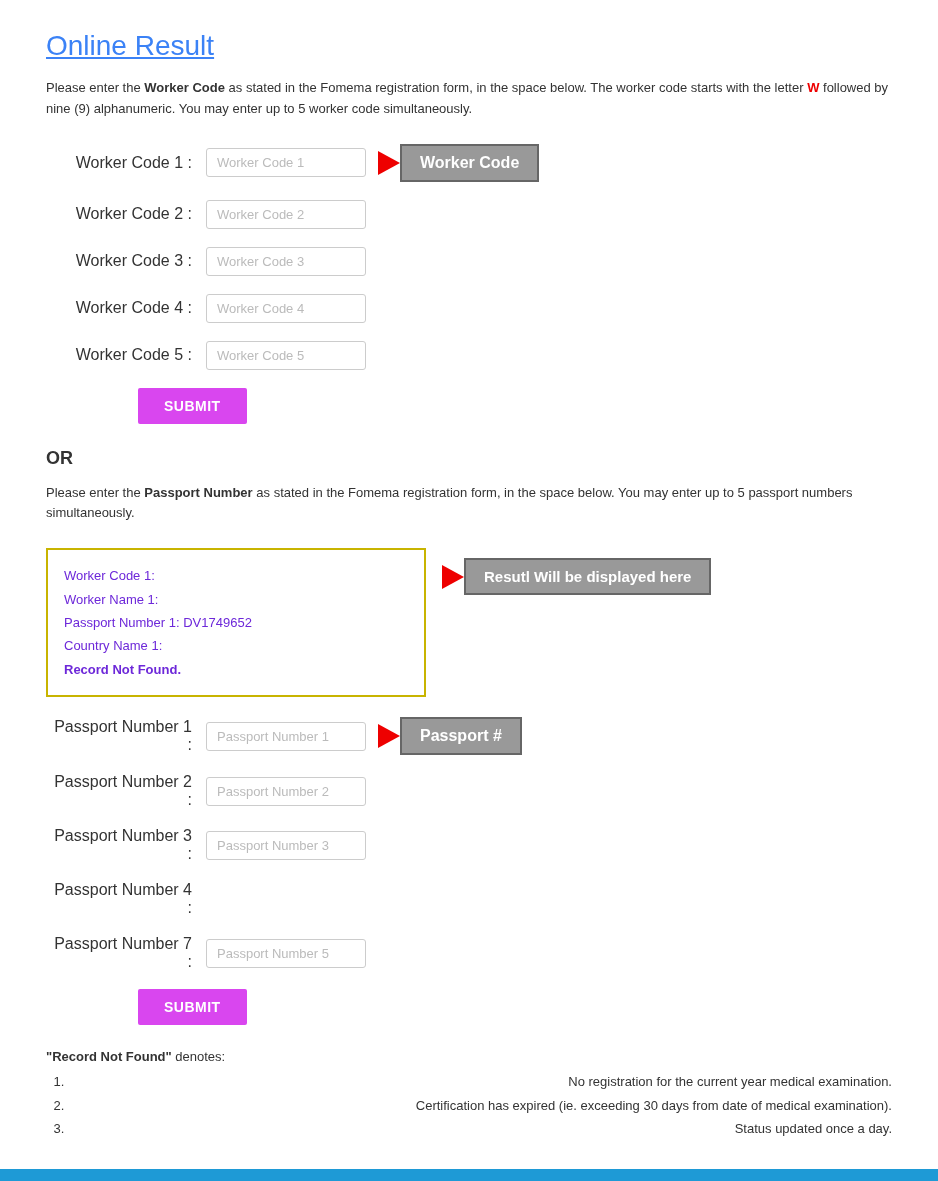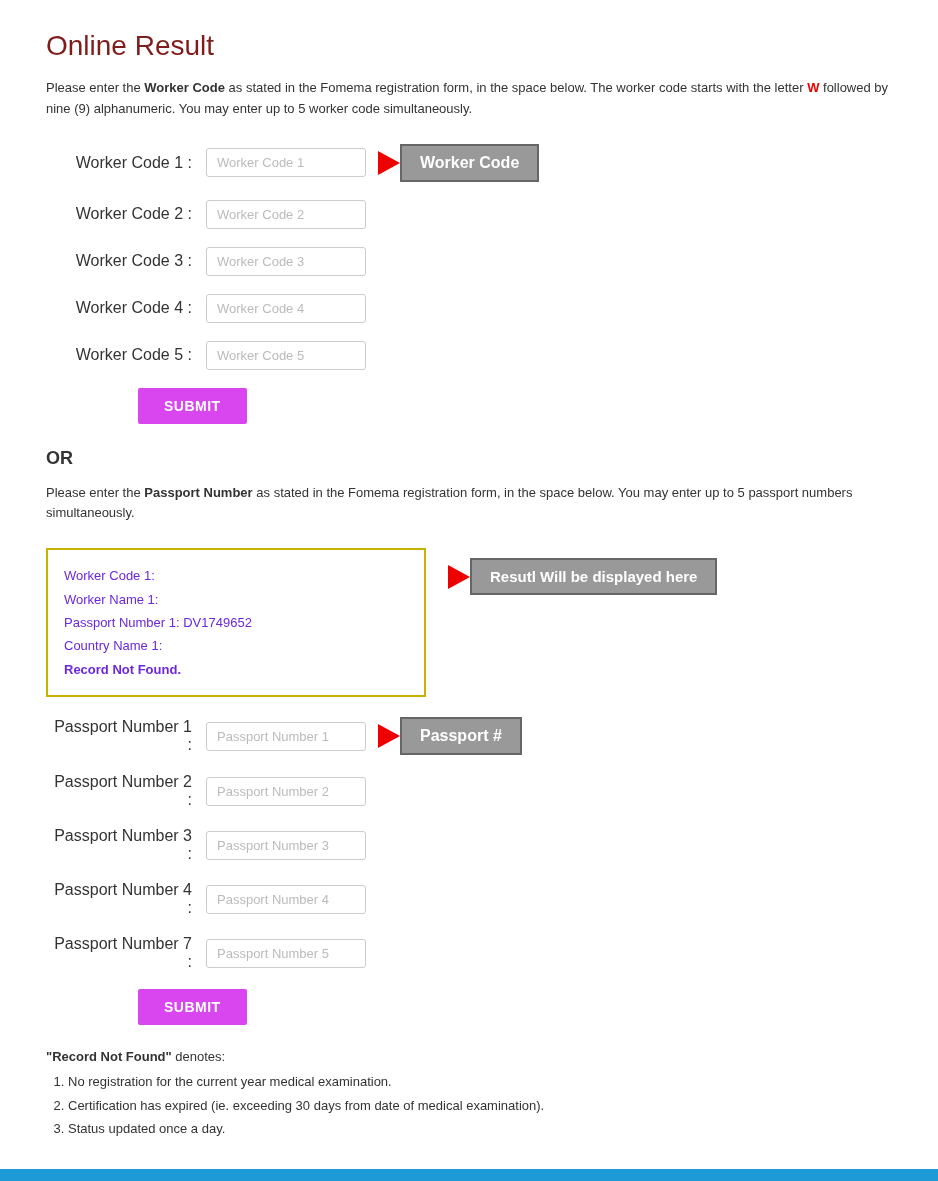--- a/index.html
+++ b/index.html
@@ -1,20 +1,20 @@
 <!DOCTYPE html>
 <html><head>
   <meta charset="utf-8">
   <style>
     * { box-sizing: border-box; margin: 0; padding: 0; }
     body { font-family: Arial, sans-serif; font-size: 14px; color: #333; background: #fff; }
 
     .page-wrapper { max-width: 938px; margin: 0 auto; padding: 30px 46px 0 46px; }
 
-    h1 { font-size: 28px; font-weight: normal; color: #7f1d1d; margin-bottom: 16px; }
+    h1 { font-size: 28px; font-weight: normal; color: #3b82f6; margin-bottom: 16px; text-decoration: underline; }
 
     .intro-text { font-size: 13px; line-height: 1.6; margin-bottom: 24px; color: #333; }
     .intro-text strong { font-weight: bold; }
     .intro-text .highlight-w { color: #e00; font-weight: bold; }
 
     .form-section { margin-bottom: 24px; }
 
     .form-row { display: flex; align-items: center; margin-bottom: 18px; }
     .form-label { width: 160px; text-align: right; padding-right: 14px; font-size: 16px; color: #333; flex-shrink: 0; }
     .form-input { width: 160px; padding: 6px 10px; border: 1px solid #ccc; border-radius: 3px; font-size: 13px; color: #ef4444; background: #fff; }
@@ -22,31 +22,31 @@
 
     .worker-code-annotation { display: flex; align-items: center; margin-left: 12px; }
     .annotation-box { background: #999; color: #fff; font-size: 16px; font-weight: bold; padding: 8px 18px; border: 2px solid #666; margin-left: 0; }
 
     .submit-btn { background: #d946ef; color: #fff; border: none; padding: 10px 26px; font-size: 14px; font-weight: bold; cursor: pointer; border-radius: 2px; letter-spacing: 0.5px; margin-left: 92px; display: block; }
 
     .or-divider { font-size: 18px; font-weight: bold; margin: 2px 0 14px 0; }
 
     .result-area { border: 2px solid #c8b400; padding: 14px 16px; width: 380px; font-size: 13px; line-height: 1.8; color: #6d28d9; background: #fff; position: relative; display: inline-block; vertical-align: top; }
     .result-annotation-wrapper { display: flex; align-items: flex-start; margin-bottom: 20px; }
-    .result-annotation { display: flex; align-items: center; margin-left: 22px; margin-top: 10px; text-align: right; }
+    .result-annotation { display: flex; align-items: center; margin-left: 16px; margin-top: 10px; text-align: right; }
     .annotation-box-result { background: #999; color: #fff; font-size: 15px; font-weight: bold; padding: 8px 18px; border: 2px solid #666; }
 
     .passport-annotation { display: flex; align-items: center; margin-left: 12px; }
     .annotation-box-passport { background: #999; color: #fff; font-size: 16px; font-weight: bold; padding: 8px 18px; border: 2px solid #666; }
 
     .footer-notes { margin-top: 20px; font-size: 13px; margin-bottom: 30px; }
     .footer-notes p { margin-bottom: 6px; }
     .footer-notes .bold { font-weight: bold; }
     .footer-notes ol { margin-left: 22px; margin-top: 8px; }
-    .footer-notes ol li { margin-bottom: 4px; line-height: 1.5; }
+    .footer-notes ol li { margin-bottom: 4px; line-height: 1.5; text-align: right; }
 
     .page-footer { background: #1e9ad6; color: #fff; padding: 16px 40px; display: flex; justify-content: flex-end; align-items: center; gap: 32px; font-size: 14px; margin-top: 10px; }
     .footer-item { display: flex; align-items: center; gap: 8px; }
     .footer-icon { font-size: 16px; }
   </style>
 </head>
 <body>
 
 <div class="page-wrapper">
   <h1>Online Result</h1>
@@ -125,21 +125,20 @@
       <input class="form-input" type="text" placeholder="Passport Number 2" style="">
     </div>
 
     <div class="form-row">
       <label class="form-label">Passport Number 3 :</label>
       <input class="form-input" type="text" placeholder="Passport Number 3" style="">
     </div>
 
     <div class="form-row">
       <label class="form-label">Passport Number 4 :</label>
-      <input class="form-input" type="text" placeholder="Passport Number 4" style="">
     </div>
 
     <div class="form-row">
       <label class="form-label">Passport Number 7 :</label>
       <input class="form-input" type="text" placeholder="Passport Number 5" style="">
     </div>
 
     <button class="submit-btn">SUBMIT</button>
   </div>
 

